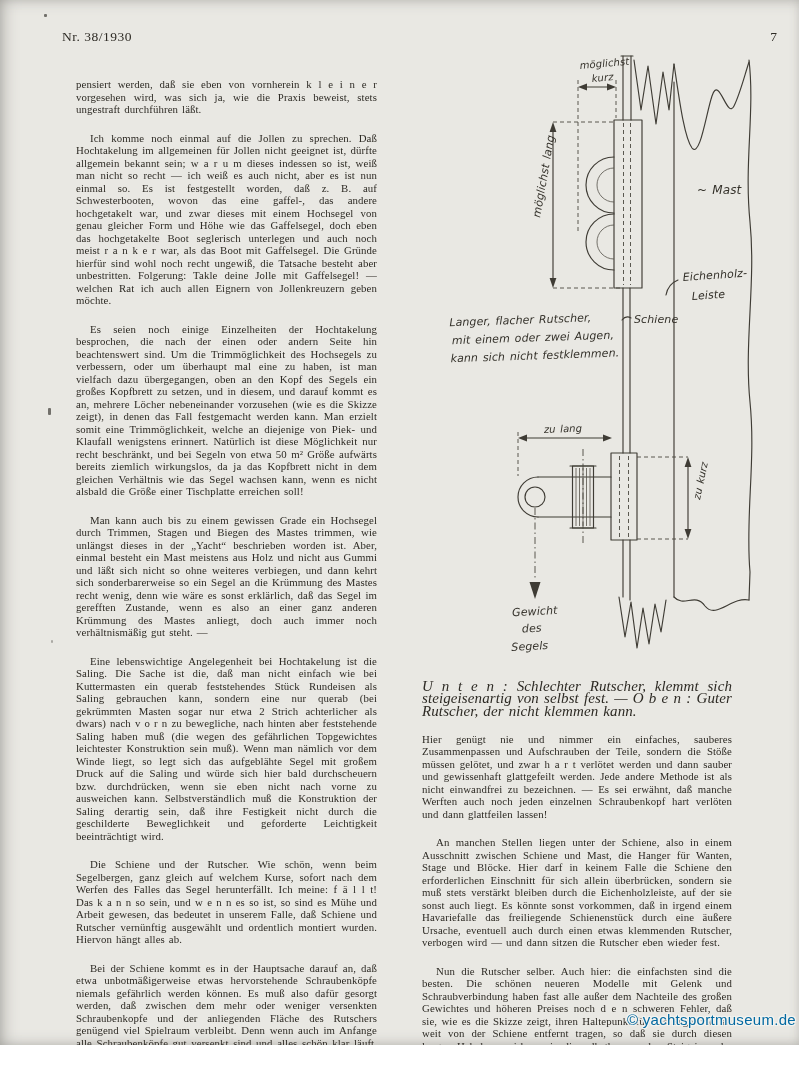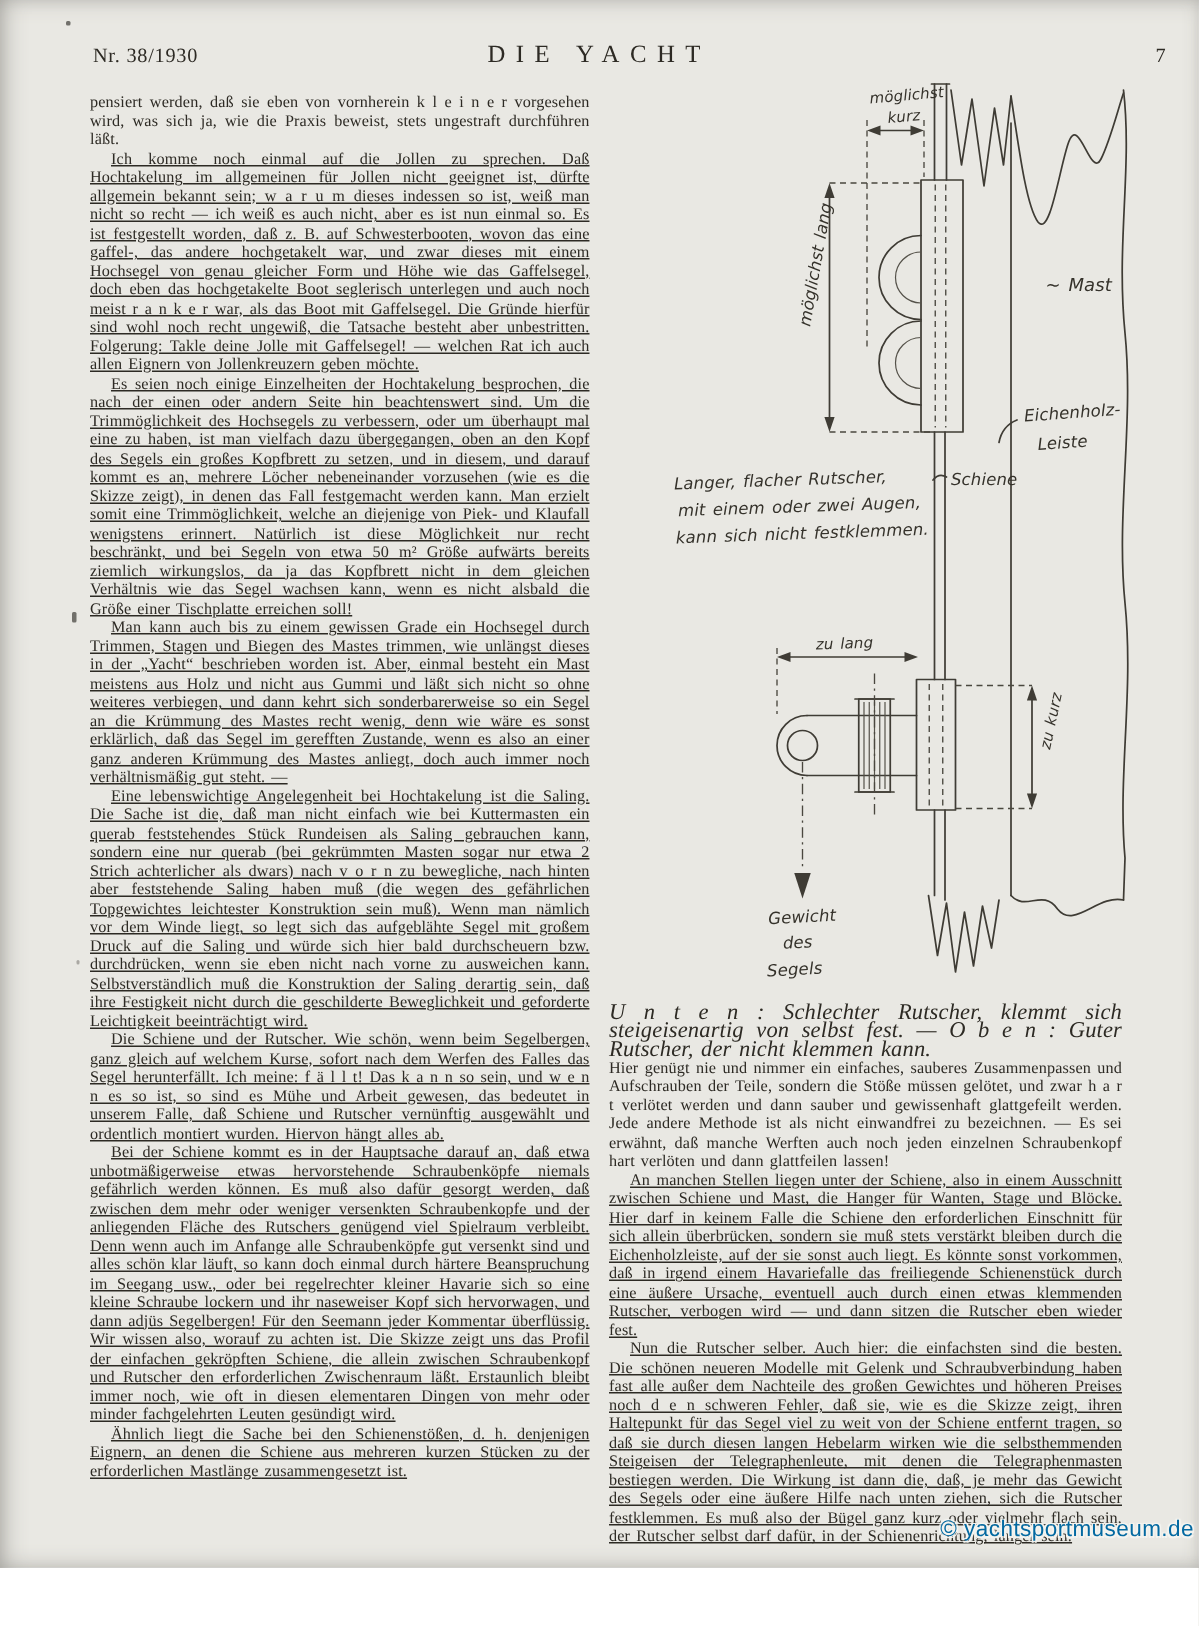--- a/index.html
+++ b/index.html
@@ -9,22 +9,22 @@
     box-shadow:inset 12px 0 18px -12px #9a9994, inset -6px 0 14px -10px #b5b4af,
                inset 0 10px 16px -12px #b0afaa, inset 0 -10px 16px -12px #b0afaa;
     font-family:"Liberation Serif", serif;color:#2d2a24;
   }
   .hdr-issue{position:absolute;left:62px;top:29px;font-size:13.5px;letter-spacing:.5px;}
   .hdr-title{position:absolute;left:0;top:26px;width:100%;text-align:center;
     font-size:16.5px;letter-spacing:7px;}
   .hdr-page{position:absolute;right:22px;top:29px;font-size:13.5px;}
   .col{position:absolute;text-align:justify;font-size:10.8px;line-height:12.5px;
     word-spacing:1.2px;letter-spacing:.1px;}
-  .col p{margin:0;}
-  .col p.ind{text-indent:14px;text-decoration:underline;}
+  .col p{margin:16px;}
+  .col p.ind{text-indent:14px;}
   .left-col{left:60px;top:62px;width:333px;}
   .right-col{left:406px;top:52px;width:342px;}
   .figure-svg{display:block;margin:0 0 5px 10px;}
   .caption{font-style:italic;margin:0 0 5px 4px;font-size:15px;line-height:12.3px;}
   .hw{font-family:"DejaVu Sans",sans-serif;font-style:italic;fill:#35322b;}
   .hw10{font-size:10px;} .hw11{font-size:11px;} .hw12{font-size:12px;}
   .ln{stroke:#3f3c35;stroke-width:1.15;fill:none;stroke-linecap:round;stroke-linejoin:round;}
   .thin{stroke:#55524a;stroke-width:.8;fill:none;}
   .dash{stroke:#4a473f;stroke-width:.9;fill:none;stroke-dasharray:4 3;}
   .ddot{stroke:#4a473f;stroke-width:.9;fill:none;stroke-dasharray:7 3 1.5 3;}
@@ -34,21 +34,20 @@
     color:#0369a1;letter-spacing:.3px;
     text-shadow:-1px -1px 0 #f4f4f0,1px -1px 0 #f4f4f0,-1px 1px 0 #f4f4f0,1px 1px 0 #f4f4f0,0 0 3px #ffffff;}
   .speck{position:absolute;background:#4a4843;border-radius:1px;opacity:.75;}
 </style>
 </head>
 <body>
 
 <div class="page">
 
   <div class="hdr-issue">Nr. 38/1930</div>
-  <div class="hdr-title">DIE YACHT</div>
   <div class="hdr-page">7</div>
 
   <div class="col left-col">
     <p>pensiert werden, daß sie eben von vornherein k l e i n e r vorgesehen wird, was sich ja, wie die Praxis beweist, stets ungestraft durchführen läßt.</p>
     <p class="ind">Ich komme noch einmal auf die Jollen zu sprechen. Daß Hochtakelung im allgemeinen für Jollen nicht geeignet ist, dürfte allgemein bekannt sein; w a r u m dieses indessen so ist, weiß man nicht so recht — ich weiß es auch nicht, aber es ist nun einmal so. Es ist festgestellt worden, daß z. B. auf Schwesterbooten, wovon das eine gaffel-, das andere hochgetakelt war, und zwar dieses mit einem Hochsegel von genau gleicher Form und Höhe wie das Gaffelsegel, doch eben das hochgetakelte Boot seglerisch unterlegen und auch noch meist r a n k e r war, als das Boot mit Gaffelsegel. Die Gründe hierfür sind wohl noch recht ungewiß, die Tatsache besteht aber unbestritten. Folgerung: Takle deine Jolle mit Gaffelsegel! — welchen Rat ich auch allen Eignern von Jollenkreuzern geben möchte.</p>
     <p class="ind">Es seien noch einige Einzelheiten der Hochtakelung besprochen, die nach der einen oder andern Seite hin beachtenswert sind. Um die Trimmöglichkeit des Hochsegels zu verbessern, oder um überhaupt mal eine zu haben, ist man vielfach dazu übergegangen, oben an den Kopf des Segels ein großes Kopfbrett zu setzen, und in diesem, und darauf kommt es an, mehrere Löcher nebeneinander vorzusehen (wie es die Skizze zeigt), in denen das Fall festgemacht werden kann. Man erzielt somit eine Trimmöglichkeit, welche an diejenige von Piek- und Klaufall wenigstens erinnert. Natürlich ist diese Möglichkeit nur recht beschränkt, und bei Segeln von etwa 50 m² Größe aufwärts bereits ziemlich wirkungslos, da ja das Kopfbrett nicht in dem gleichen Verhältnis wie das Segel wachsen kann, wenn es nicht alsbald die Größe einer Tischplatte erreichen soll!</p>
     <p class="ind">Man kann auch bis zu einem gewissen Grade ein Hochsegel durch Trimmen, Stagen und Biegen des Mastes trimmen, wie unlängst dieses in der „Yacht“ beschrieben worden ist. Aber, einmal besteht ein Mast meistens aus Holz und nicht aus Gummi und läßt sich nicht so ohne weiteres verbiegen, und dann kehrt sich sonderbarerweise so ein Segel an die Krümmung des Mastes recht wenig, denn wie wäre es sonst erklärlich, daß das Segel im gerefften Zustande, wenn es also an einer ganz anderen Krümmung des Mastes anliegt, doch auch immer noch verhältnismäßig gut steht. —</p>
     <p class="ind">Eine lebenswichtige Angelegenheit bei Hochtakelung ist die Saling. Die Sache ist die, daß man nicht einfach wie bei Kuttermasten ein querab feststehendes Stück Rundeisen als Saling gebrauchen kann, sondern eine nur querab (bei gekrümmten Masten sogar nur etwa 2 Strich achterlicher als dwars) nach v o r n zu bewegliche, nach hinten aber feststehende Saling haben muß (die wegen des gefährlichen Topgewichtes leichtester Konstruktion sein muß). Wenn man nämlich vor dem Winde liegt, so legt sich das aufgeblähte Segel mit großem Druck auf die Saling und würde sich hier bald durchscheuern bzw. durchdrücken, wenn sie eben nicht nach vorne zu ausweichen kann. Selbstverständlich muß die Konstruktion der Saling derartig sein, daß ihre Festigkeit nicht durch die geschilderte Beweglichkeit und geforderte Leichtigkeit beeinträchtigt wird.</p>
     <p class="ind">Die Schiene und der Rutscher. Wie schön, wenn beim Segelbergen, ganz gleich auf welchem Kurse, sofort nach dem Werfen des Falles das Segel herunterfällt. Ich meine: f ä l l t! Das k a n n so sein, und w e n n es so ist, so sind es Mühe und Arbeit gewesen, das bedeutet in unserem Falle, daß Schiene und Rutscher vernünftig ausgewählt und ordentlich montiert wurden. Hiervon hängt alles ab.</p>
     <p class="ind">Bei der Schiene kommt es in der Hauptsache darauf an, daß etwa unbotmäßigerweise etwas hervorstehende Schraubenköpfe niemals gefährlich werden können. Es muß also dafür gesorgt werden, daß zwischen dem mehr oder weniger versenkten Schraubenkopfe und der anliegenden Fläche des Rutschers genügend viel Spielraum verbleibt. Denn wenn auch im Anfange alle Schraubenköpfe gut versenkt sind und alles schön klar läuft, so kann doch einmal durch härtere Beanspruchung im Seegang usw., oder bei regelrechter kleiner Havarie sich so eine kleine Schraube lockern und ihr naseweiser Kopf sich hervorwagen, und dann adjüs Segelbergen! Für den Seemann jeder Kommentar überflüssig. Wir wissen also, worauf zu achten ist. Die Skizze zeigt uns das Profil der einfachen gekröpften Schiene, die allein zwischen Schraubenkopf und Rutscher den erforderlichen Zwischenraum läßt. Erstaunlich bleibt immer noch, wie oft in diesen elementaren Dingen von mehr oder minder fachgelehrten Leuten gesündigt wird.</p>

